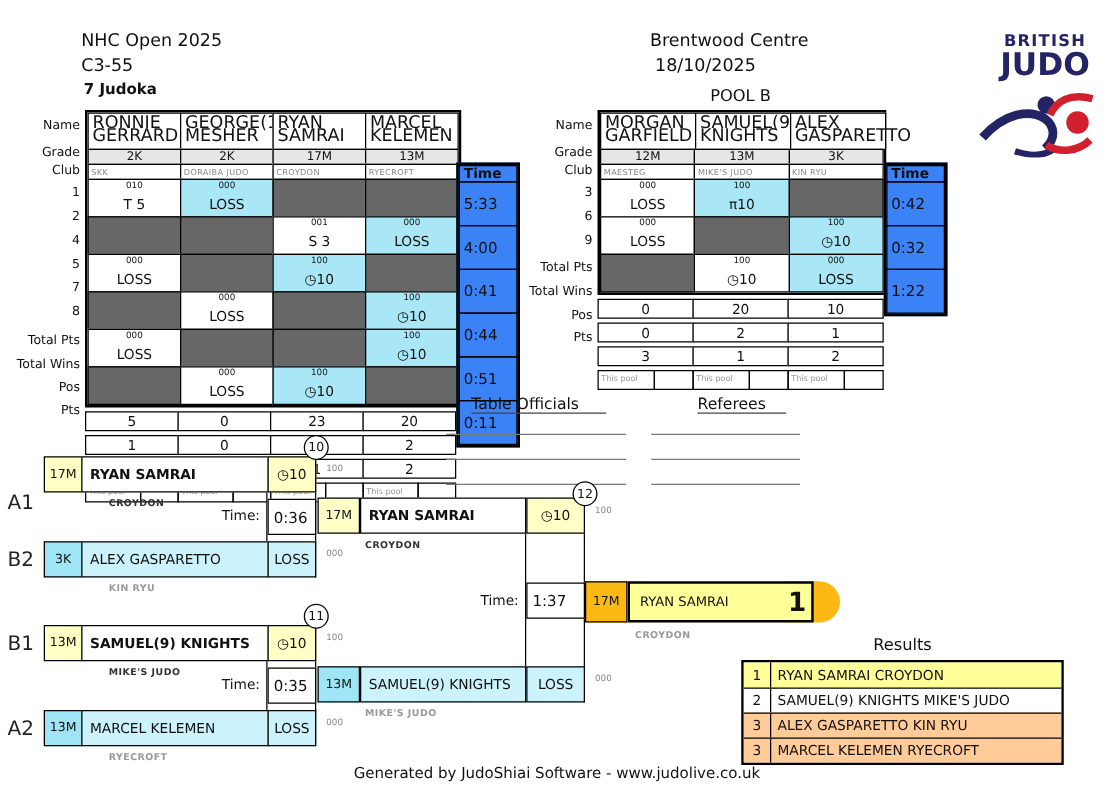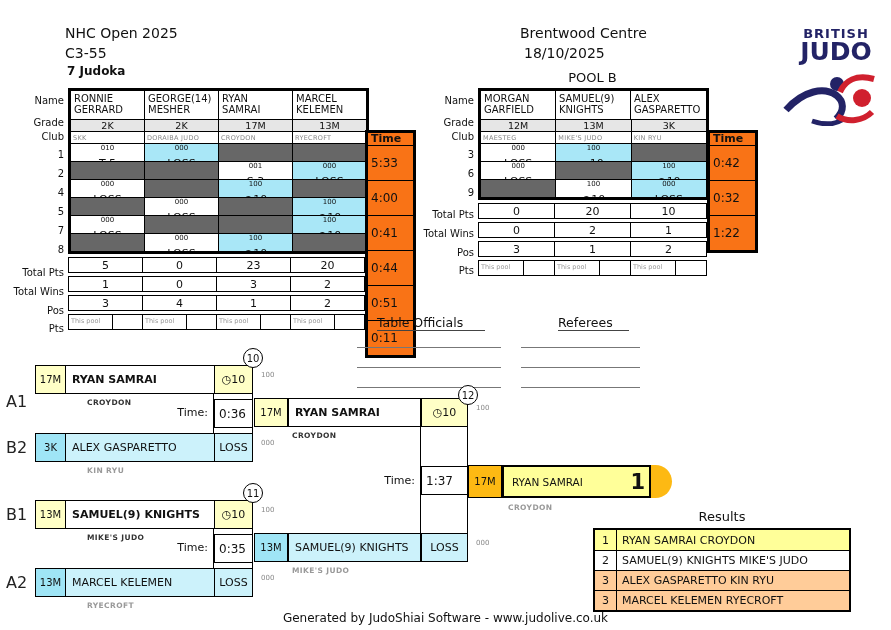--- a/index.html
+++ b/index.html
@@ -18,39 +18,39 @@
   .logo-t1 { font-size:13px; font-weight:bold; color:#232366; letter-spacing:1px; text-align:center; }
   .logo-t2 { font-size:25px; font-weight:bold; color:#232366; text-align:center; line-height:22px; }
   
   .pool-main { position:absolute; border:2px solid #000; background:#fff; }
   .prow { display:flex; }
   .prow + .prow { margin-top:-1px; }
   .pc { border:1px solid #000; background:#fff; }
   .pc + .pc { margin-left:-1px; }
   .pa-c { width:75px; }
   .pb-c { width:77px; }
-  .namec { height:30px; font-size:10px; line-height:11px; padding:2px 14px 0 3px; }
+  .namec { height:30px; font-size:14px; line-height:11px; padding:2px 14px 0 3px; }
   .gradec { height:13px; font-size:9.5px; line-height:11px; text-align:center; background:#e6e6e6; }
   .clubc { height:13px; font-size:6.5px; line-height:12px; color:#888; padding-left:2px; letter-spacing:.3px; }
-  .mcell { height:19px; text-align:center; overflow:hidden; }
+  .mcell { height:31px; text-align:center; overflow:hidden; }
   .mcell[data-bg="gray"] { background:#676767; }
   .mcell[data-bg="blue"] { background:#a9e7f7; }
   .mcell[data-bg="white"] { background:#fff; }
   .sub { display:block; font-size:7px; line-height:7px; margin-top:1px; color:#111; }
   .mmain { font-size:11px; line-height:10px; }
   .sym { font-size:11px; }
   .totrow { display:flex; margin-top:3px; }
   .totc { height:16px; display:flex; align-items:center; justify-content:center; font-size:11px; border:1px solid #000; background:#fff; }
   .totc + .totc { margin-left:-1px; }
   .ptsc { height:16px; display:flex; }
   .ptsc + .ptsc { margin-left:-1px; }
   .ph1 { flex:1.4; border:1px solid #000; font-size:6.5px; color:#999; padding:2px 0 0 2px; }
   .ph2 { flex:1; border:1px solid #000; margin-left:-1px; }
   
-  .ttab { position:absolute; border:2px solid #000; background:#f97316; }
+  .ttab { position:absolute; border:2px solid #000; background:#3b82f6; }
   .tth { height:14px; border:1px solid #000; font-size:11px; font-weight:bold; padding-left:3px; line-height:12px; }
   .tc { height:36px; border:1px solid #000; margin-top:-1px; font-size:12px; display:flex; align-items:center; padding-left:3px; }
   .plab { position:absolute; font-size:10px; text-align:right; color:#111; }
   
   .sec-h { position:absolute; font-size:12.5px; border-bottom:1px solid #444; }
   .sigline { position:absolute; height:1px; background:#777; }
   
   .tag { position:absolute; font-size:16px; color:#222; }
   .bk-box { position:absolute; border:1px solid #000; display:flex; align-items:center; background:#fff; }
   .bk-grade { justify-content:center; font-size:10px; }

